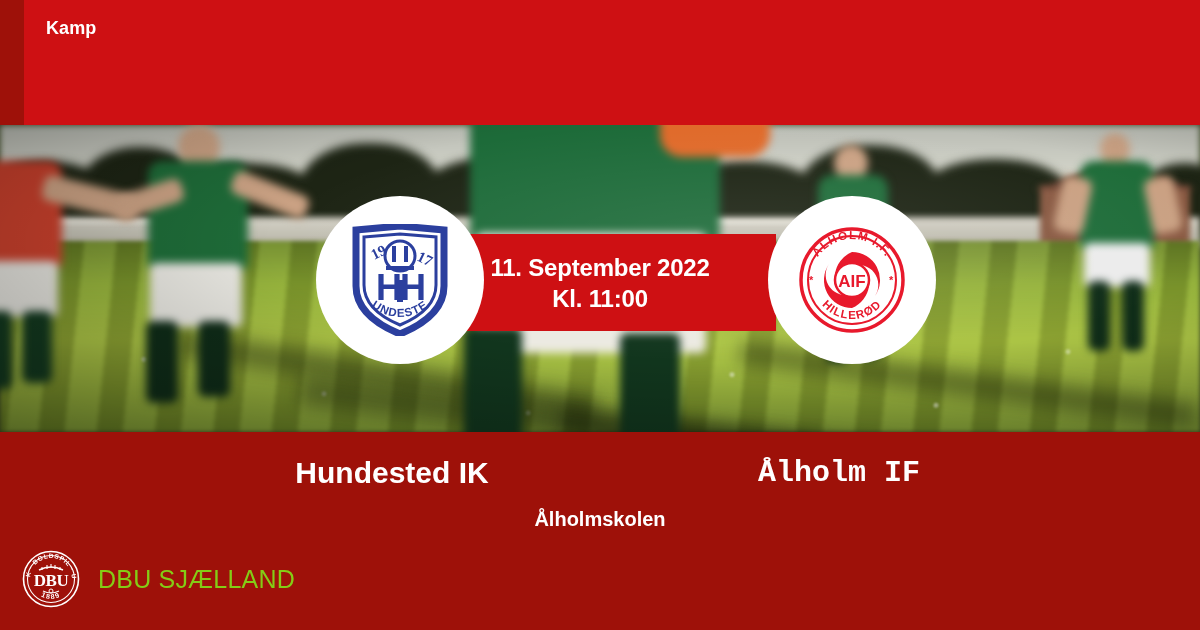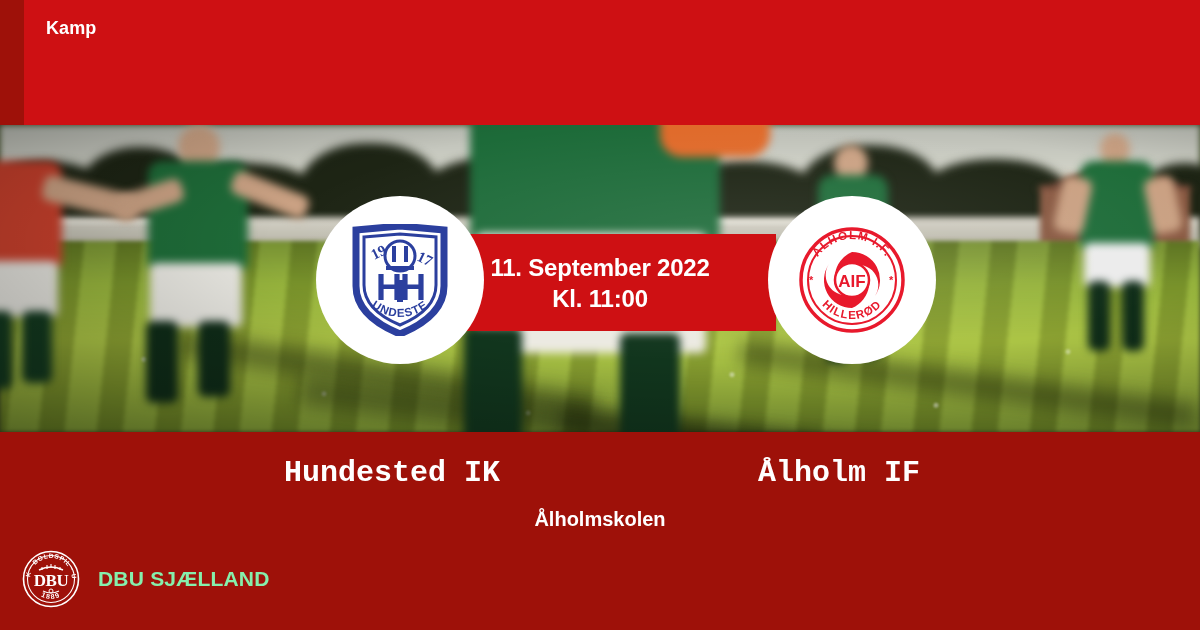--- a/index.html
+++ b/index.html
@@ -162,35 +162,35 @@
   .bottom {
     position:absolute; left:0; top:432px;
     width:1200px; height:198px;
     background:#9E1109;
   }
   .team-name {
     position:absolute; top:24px;
     color:#ffffff; font-size:30px; font-weight:bold;
     text-align:center; white-space:nowrap;
   }
-  .team-home { left:200px; width:384px;font-family:Liberation Mono, monospace; }
+  .team-home { left:200px; width:384px; }
   .team-away { left:647px; width:384px;font-family:Liberation Mono, monospace; }
   .venue {
     position:absolute; top:76px; left:0; width:1200px;
     text-align:center;
     color:#ffffff; font-size:20px; font-weight:bold;
     white-space:nowrap;
   }
   .footer {
     position:absolute; left:22px; top:118px;
     display:flex; align-items:center; gap:18px;
   }
   .dbu-mark { position:relative; width:58px; height:58px; }
   .footer-text {
-    color:#86efac; font-size:21px; font-weight:bold;
+    color:#84cc16; font-size:25px; font-weight:normal;
     letter-spacing:.2px; white-space:nowrap;
   }
   .svgfit { display:block; width:100%; height:100%; }
 </style>
 </head>
 <body>
 
 <div class="poster">
 
   <div class="header">

